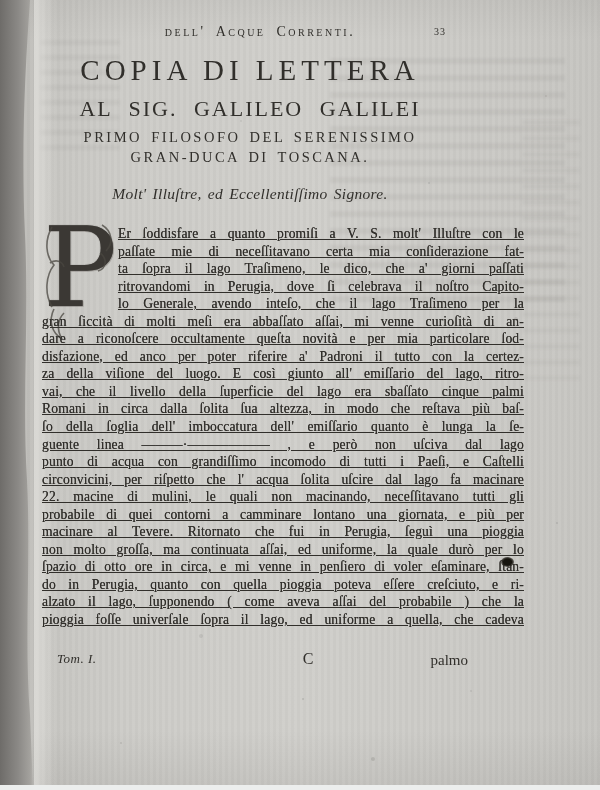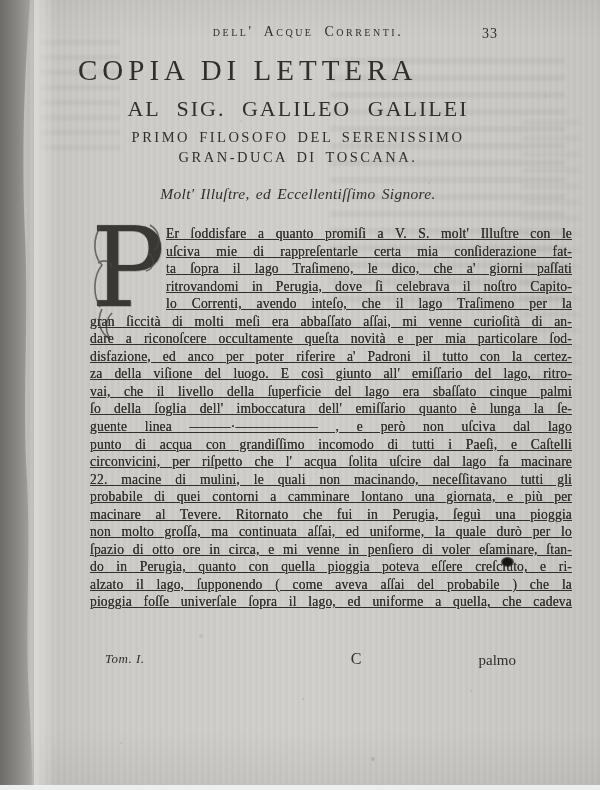--- a/index.html
+++ b/index.html
@@ -30,25 +30,25 @@
       150px 430px 0 1px rgba(70,68,64,.14), 302px 698px 0 0 rgba(70,68,64,.18),
       428px 182px 0 0 rgba(70,68,64,.13), 515px 318px 0 1px rgba(70,68,64,.12),
       240px 120px 0 0 rgba(70,68,64,.10), 372px 758px 0 1px rgba(70,68,64,.16),
       556px 522px 0 0 rgba(70,68,64,.15), 120px 742px 0 0 rgba(70,68,64,.14),
       470px 690px 0 0 rgba(70,68,64,.12), 545px 95px  0 0 rgba(70,68,64,.11),
       200px 635px 0 1px rgba(70,68,64,.10), 350px 350px 0 0 rgba(70,68,64,.08);}
   .bottom-strip{position:absolute;left:0;bottom:0;width:600px;height:5px;background:#eceeed;z-index:5;}
   .ink-spot{position:absolute;left:501px;top:557px;width:13px;height:10px;border-radius:50%;
     background:radial-gradient(ellipse at center,#17150f 0 45%,rgba(45,42,36,.75) 65%,rgba(45,42,36,0) 100%);z-index:4;}
 
-  .txt{position:absolute;z-index:3;margin-left:48px;}
+  .txt{position:absolute;z-index:3;}
   .running-header{left:40px;top:24px;width:440px;text-align:center;
     font-variant:small-caps;font-size:14px;letter-spacing:2.5px;word-spacing:5px;}
-  .page-number{left:434px;top:26px;font-size:14px;letter-spacing:1px;}
-  .title-main{left:30px;top:54px;width:440px;text-align:left;font-size:29px;letter-spacing:5px;}
+  .page-number{left:434px;top:26px;font-size:10px;letter-spacing:1px;}
+  .title-main{left:30px;top:54px;width:440px;text-align:center;font-size:29px;letter-spacing:5px;}
   .title-addressee{left:30px;top:96px;width:440px;text-align:center;font-size:22px;letter-spacing:2px;word-spacing:9px;}
   .subtitle{left:30px;width:440px;text-align:center;font-size:14.5px;letter-spacing:2.5px;word-spacing:3px;}
   .subtitle-1{top:129px;}
   .subtitle-2{top:149px;}
   .salutation{left:30px;top:185px;width:440px;text-align:center;font-style:italic;font-size:15.5px;letter-spacing:.3px;word-spacing:2px;}
 
   .body-block{left:42px;top:225px;width:482px;font-size:13.6px;text-decoration:underline;}
   .bline{height:17.55px;line-height:17.55px;text-align:justify;text-align-last:justify;
     letter-spacing:.15px;text-shadow:0 0 .4px rgba(49,47,43,.9);white-space:normal;overflow:visible;}
   .indent-block{padding-left:76px;}
@@ -106,31 +106,32 @@
         <path d="M8,50 C14,46 20,48 22,54"></path>
         <path d="M58,40 C66,46 64,56 56,58"></path>
       </g>
     </svg>
     <span class="letter">P</span>
   </div>
 
   <div class="txt body-block">
     <div class="indent-block">
         <div class="bline">Er ſoddisfare a quanto promiſi a V. S. molt' Illuſtre con le</div>
-        <div class="bline">uſciva mie di rappreſentarle certa mia conſiderazione fat-</div>
+        <div class="bline">paſſate mie di neceſſitavano certa mia conſiderazione fat-</div>
         <div class="bline">ta ſopra il lago Traſimeno, le dico, che a' giorni paſſati</div>
         <div class="bline">ritrovandomi in Perugia, dove ſi celebrava il noſtro Capito-</div>
-        <div class="bline">lo Correnti, avendo inteſo, che il lago Traſimeno per la</div>
+        <div class="bline">lo Generale, avendo inteſo, che il lago Traſimeno per la</div>
       </div>
     <div>
         <div class="bline">gran ſiccità di molti meſi era abbaſſato aſſai, mi venne curioſità di an-</div>
         <div class="bline">dare a riconoſcere occultamente queſta novità e per mia particolare ſod-</div>
         <div class="bline">disfazione, ed anco per poter riferire a' Padroni il tutto con la certez-</div>
         <div class="bline">za della viſione del luogo. E così giunto all' emiſſario del lago, ritro-</div>
         <div class="bline">vai, che il livello della ſuperficie del lago era sbaſſato cinque palmi</div>
+        <div class="bline">Romani in circa dalla ſolita ſua altezza, in modo che reſtava più baſ-</div>
         <div class="bline">ſo della ſoglia dell' imboccatura dell' emiſſario quanto è lunga la ſe-</div>
         <div class="bline">guente linea ———·—————— , e però non uſciva dal lago</div>
         <div class="bline">punto di acqua con grandiſſimo incomodo di tutti i Paeſi, e Caſtelli</div>
         <div class="bline">circonvicini, per riſpetto che l' acqua ſolita uſcire dal lago fa macinare</div>
         <div class="bline">22. macine di mulini, le quali non macinando, neceſſitavano tutti gli</div>
         <div class="bline">probabile di quei contorni a camminare lontano una giornata, e più per</div>
         <div class="bline">macinare al Tevere. Ritornato che fui in Perugia, ſeguì una pioggia</div>
         <div class="bline">non molto groſſa, ma continuata aſſai, ed uniforme, la quale durò per lo</div>
         <div class="bline">ſpazio di otto ore in circa, e mi venne in penſiero di voler eſaminare, ſtan-</div>
         <div class="bline">do in Perugia, quanto con quella pioggia poteva eſſere creſciuto, e ri-</div>

